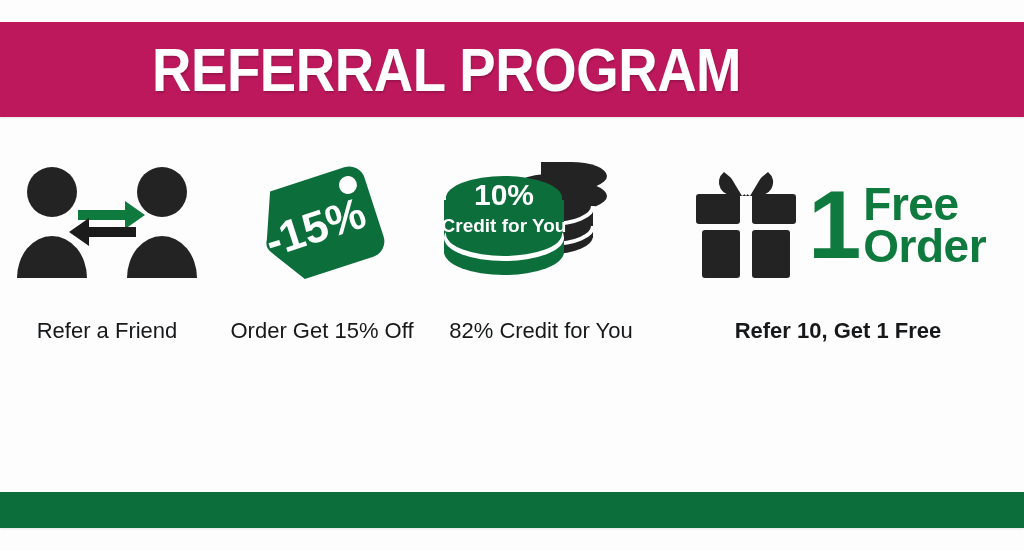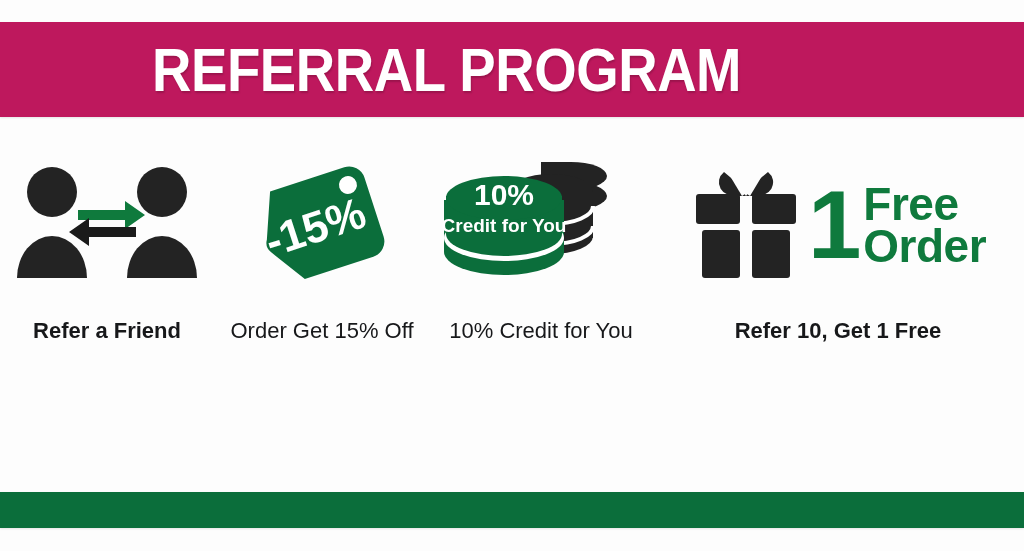--- a/index.html
+++ b/index.html
@@ -87,21 +87,21 @@
     justify-content: center;
     position: relative;
   }
   .caption {
     margin-top: 18px;
     font-size: 22px;
     color: #17181a;
     white-space: nowrap;
     text-align: center;
   }
-  .caption.bold { font-weight: bold; }
+  .caption.bold { font-weight: normal; }
   .caption.bolditalic { font-weight: bold; }
   .caption .strong { font-weight: normal; }
 
   
   .people-icon { width: 190px; height: 130px; position: relative; }
 
   
   .tag-icon { width: 150px; height: 140px; position: relative; }
 
   
@@ -215,21 +215,21 @@
             <rect x="3" y="40" width="120" height="52" fill="#0b6e3b"></rect>
             <ellipse cx="63" cy="78" rx="60" ry="23" fill="#ffffff"></ellipse>
             <ellipse cx="63" cy="74" rx="58" ry="22" fill="#0b6e3b"></ellipse>
             <rect x="5" y="36" width="116" height="38" fill="#0b6e3b"></rect>
             <ellipse cx="63" cy="38" rx="58" ry="22" fill="#0b6e3b"></ellipse>
           </g>
           <text x="63" y="45" fill="#ffffff" font-family="'Liberation Sans', sans-serif" font-size="30" font-weight="bold" text-anchor="middle">10%</text>
           <text x="63" y="72" fill="#ffffff" font-family="'Liberation Sans', sans-serif" font-size="19" font-weight="bold" text-anchor="middle">Credit for You</text>
         </svg>
       </div>
-      <div class="caption">10% Credit for You</div>
+      <div class="caption">82% Credit for You</div>
     </div>
 
     <div class="benefit b4">
       <div class="art">
         <div class="gift-wrap">
           <svg class="gift-icon" viewBox="0 0 112 118">
             <g fill="#232323">
               <path d="M34 6 a16 14 0 0 0 14 24 h8 l-10 -14 z"></path>
               <path d="M78 6 a16 14 0 0 1 -14 24 h-8 l10 -14 z"></path>
               <path d="M40 10 a13 11 0 0 1 18 16 l-6 4 z" fill="#fdfdfd"></path>

